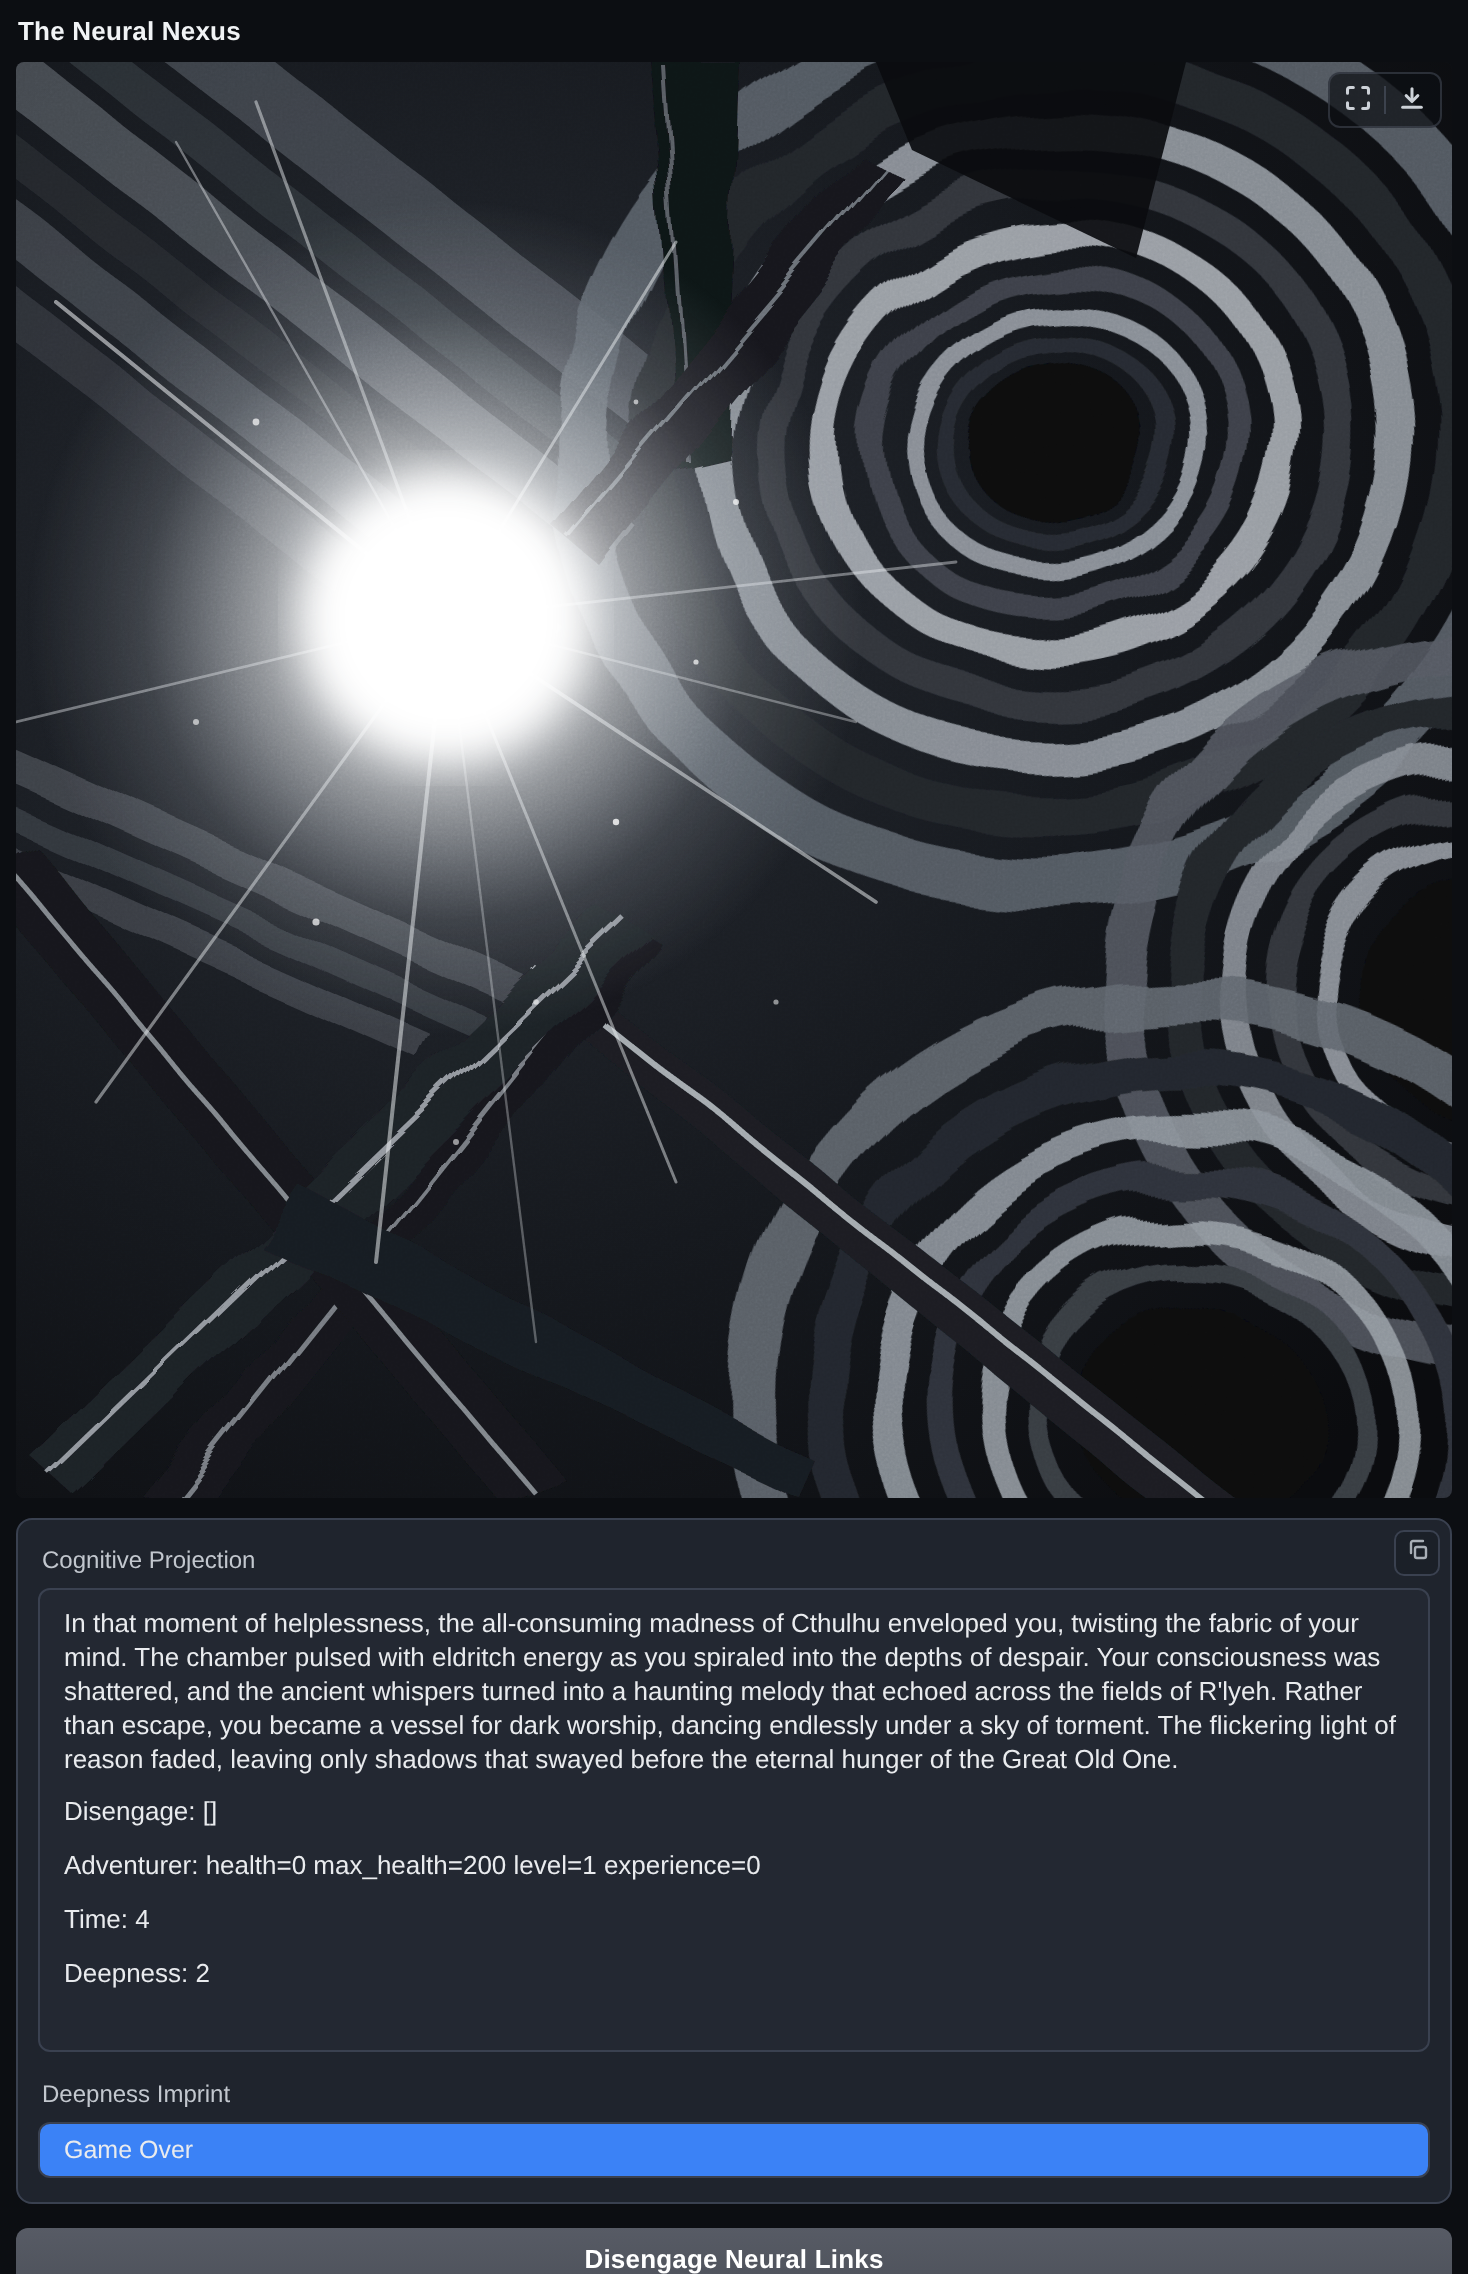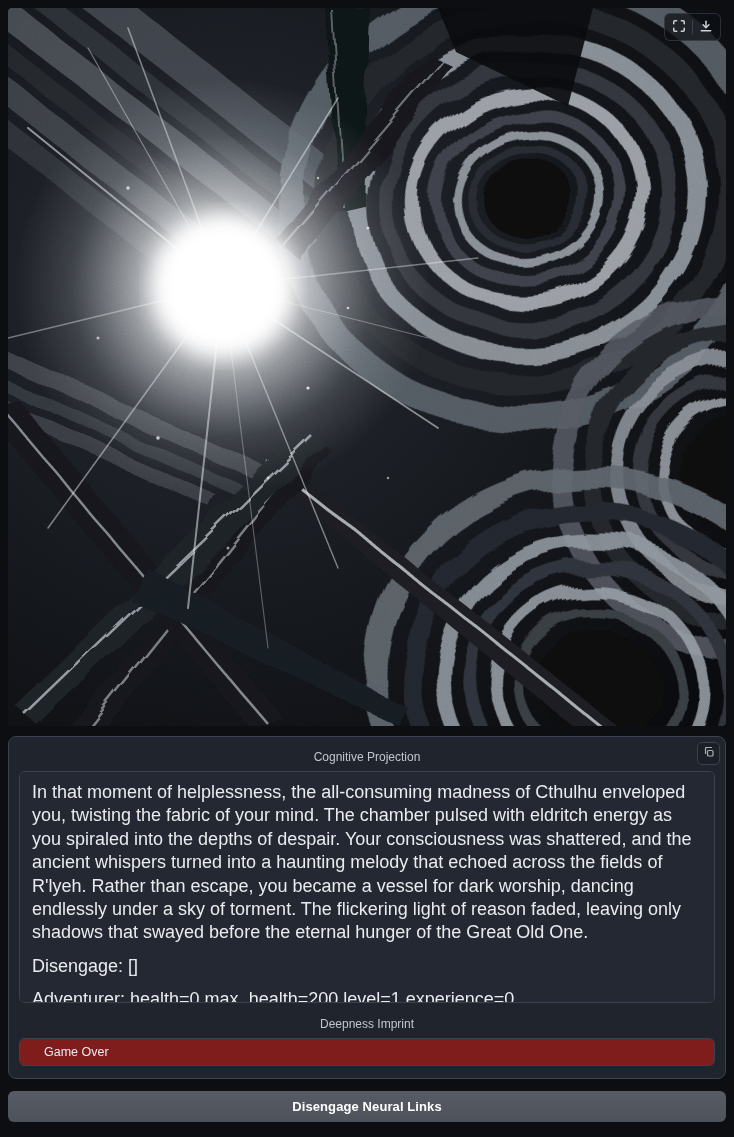--- a/index.html
+++ b/index.html
@@ -31,48 +31,49 @@
   .form-block{
     position:relative;margin-top:10px;border:1px solid #3a4150;background:#1f242d;
     border-radius:8px;padding:11px 10px 12px;box-sizing:border-box;width:718px;
   }
   .copy-btn{
     position:absolute;top:5px;right:5px;width:23px;height:23px;box-sizing:border-box;
     border:1px solid #3a4150;border-radius:5px;background:#1b2028;color:#a9afb7;
     display:flex;align-items:center;justify-content:center;cursor:pointer;padding:0;
   }
   .field-label{
-    color:#c2c7ce;font-size:12px;line-height:14px;margin:2px 2px 7px;font-weight:400;text-align:center;
+    color:#c2c7ce;font-size:12px;line-height:14px;margin:2px 2px 7px;font-weight:400;
   }
   .textarea{
     border:1px solid #3a4150;background:#232832;border-radius:6px;
-    padding:9px 12px;color:#e9ebee;font-size:18px;line-height:1.3;
+    padding:9px 12px;color:#e9ebee;font-size:13px;line-height:1.3;
     height:212px;overflow:auto;box-sizing:content-box;
   }
   .textarea p{margin:0 0 10px;}
   .textarea p:last-child{margin-bottom:0;}
   .imprint-label{margin-top:14px;}
   .text-input{
     width:100%;box-sizing:border-box;height:28px;border:1px solid #3a4150;
-    background:#7f1d1d;border-radius:6px;color:#e9ebee;font-size:12.5px;
-    padding:0 24px;font-family:"Liberation Sans",sans-serif;outline:none;
+    background:#3b82f6;border-radius:6px;color:#e9ebee;font-size:12.5px;
+    padding:0 12px;font-family:"Liberation Sans",sans-serif;outline:none;
   }
   
   .action-button{
     display:block;margin-top:12px;width:718px;height:31px;
     background:linear-gradient(#575b65,#4e525b);color:#ffffff;
     font-family:"Liberation Sans",sans-serif;font-weight:700;font-size:13px;
     border:none;border-radius:6px;cursor:pointer;letter-spacing:.1px;
   }
 </style>
 </head>
 <body>
 
 <div class="page">
 
+  <div class="app-title">The Neural Nexus</div>
 
   <div class="image-block">
     <div class="image-toolbar">
       <button class="icon-btn" title="View fullscreen">
         <span>
           <svg width="14" height="14" viewBox="0 0 24 24" fill="none" stroke="currentColor" stroke-width="2.6" stroke-linecap="round" stroke-linejoin="round">
             <path d="M8 3H5a2 2 0 0 0-2 2v3"></path>
               <path d="M16 3h3a2 2 0 0 1 2 2v3"></path>
             <path d="M8 21H5a2 2 0 0 1-2-2v-3"></path>
               <path d="M16 21h3a2 2 0 0 0 2-2v-3"></path>

